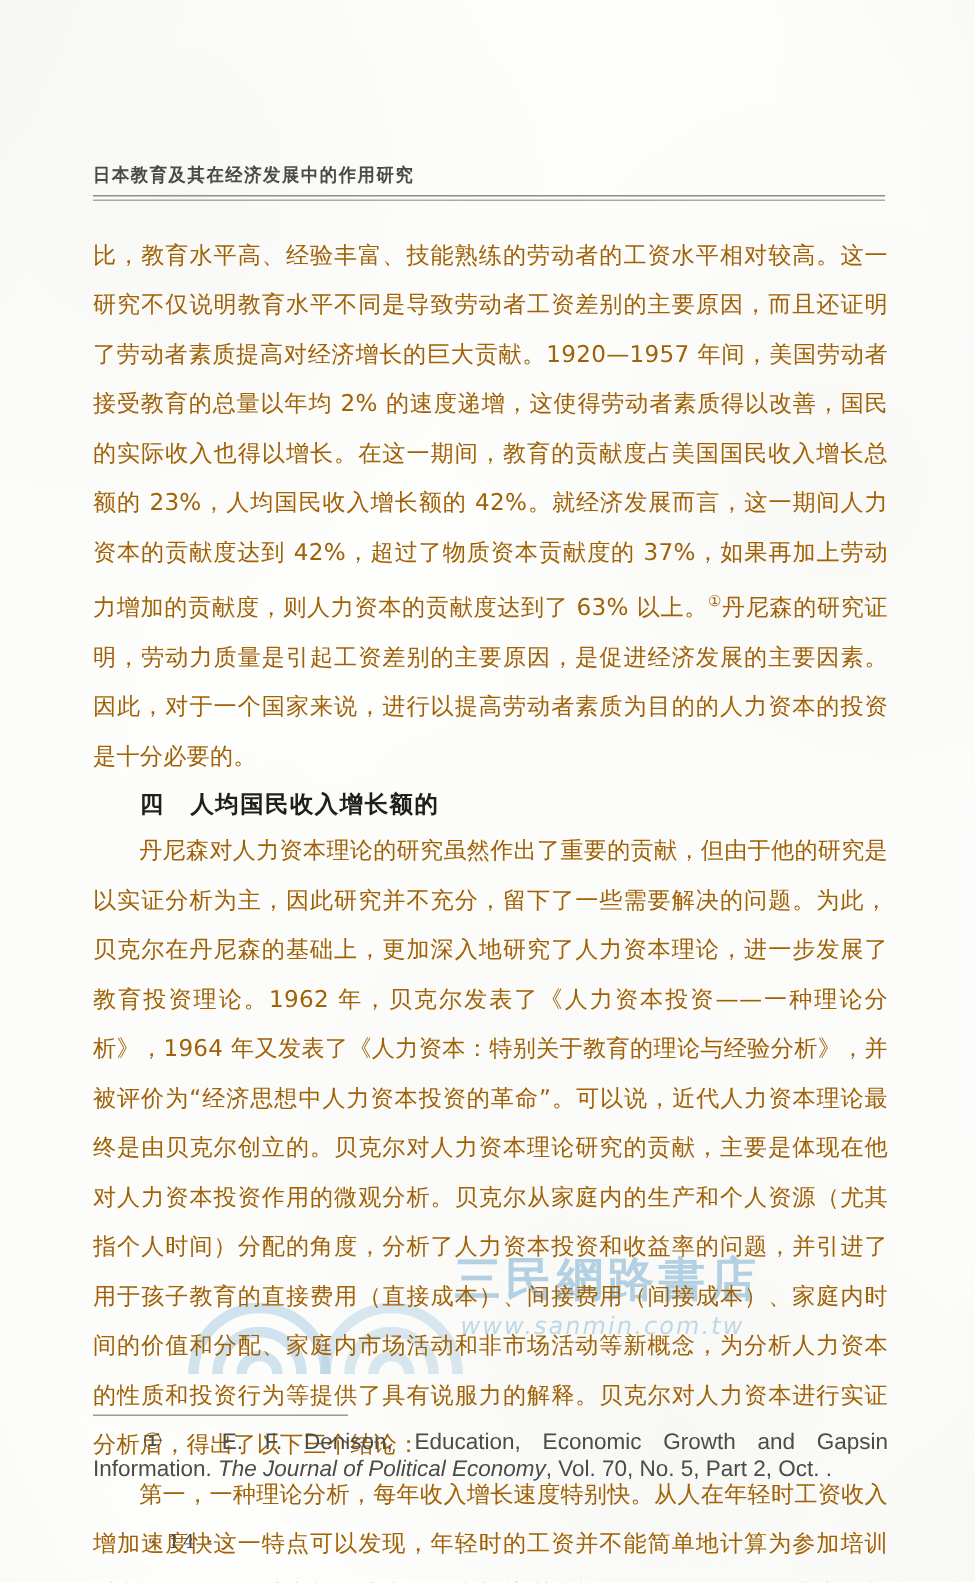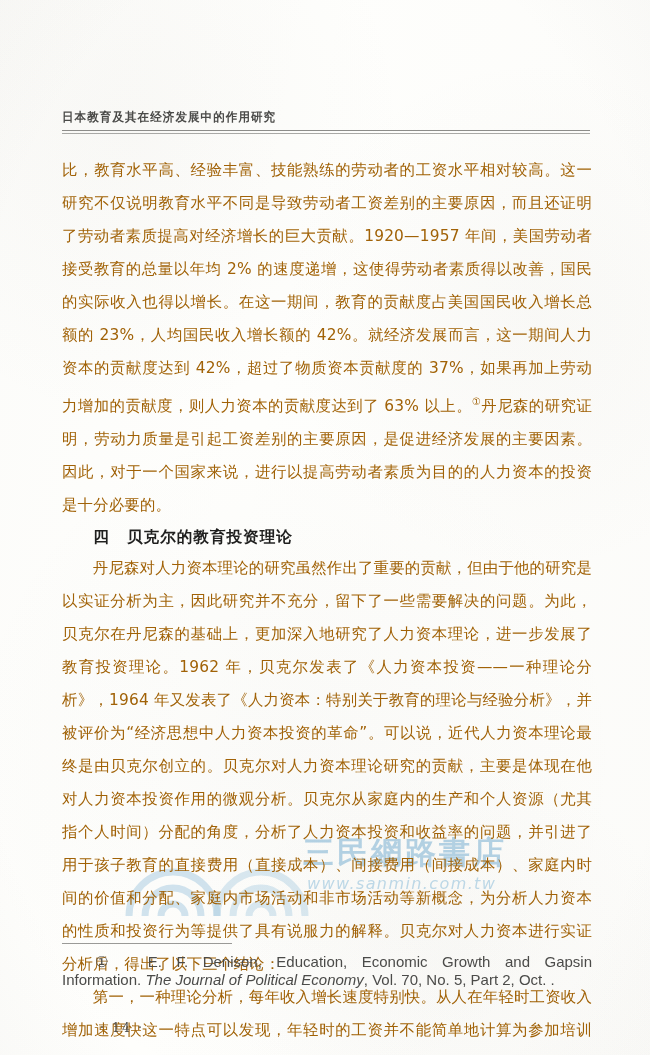--- a/index.html
+++ b/index.html
@@ -218,21 +218,21 @@
 
     <div class="runhead">
       <div class="runhead-text">日本教育及其在经济发展中的作用研究</div>
       <div class="runhead-rule"></div>
     </div>
 
     <div class="body-col">
 
       <p class="para cont"><span>比，教育水平高、经验丰富、技能熟练的劳动者的工资水平相对较高。这一研究不仅说明教育水平不同是导致劳动者工资差别的主要原因，而且还证明了劳动者素质提高对经济增长的巨大贡献。1920—1957 年间，美国劳动者接受教育的总量以年均 2% 的速度递增，这使得劳动者素质得以改善，国民的实际收入也得以增长。在这一期间，教育的贡献度占美国国民收入增长总额的 23%，人均国民收入增长额的 42%。就经济发展而言，这一期间人力资本的贡献度达到 42%，超过了物质资本贡献度的 37%，如果再加上劳动力增加的贡献度，则人力资本的贡献度达到了 63% 以上。</span><sup class="fn">①</sup><span>丹尼森的研究证明，劳动力质量是引起工资差别的主要原因，是促进经济发展的主要因素。因此，对于一个国家来说，进行以提高劳动者素质为目的的人力资本的投资是十分必要的。</span></p>
 
-      <p class="heading"><span class="hnum">四</span><span>贝克尔的教育投资理论</span></p>
+      <p class="heading"><span class="hnum">四</span><span>人均国民收入增长额的</span></p>
 
       <p class="para">丹尼森对人力资本理论的研究虽然作出了重要的贡献，但由于他的研究是以实证分析为主，因此研究并不充分，留下了一些需要解决的问题。为此，贝克尔在丹尼森的基础上，更加深入地研究了人力资本理论，进一步发展了教育投资理论。1962 年，贝克尔发表了《人力资本投资——一种理论分析》，1964 年又发表了《人力资本：特别关于教育的理论与经验分析》，并被评价为“经济思想中人力资本投资的革命”。可以说，近代人力资本理论最终是由贝克尔创立的。贝克尔对人力资本理论研究的贡献，主要是体现在他对人力资本投资作用的微观分析。贝克尔从家庭内的生产和个人资源（尤其指个人时间）分配的角度，分析了人力资本投资和收益率的问题，并引进了用于孩子教育的直接费用（直接成本）、间接费用（间接成本）、家庭内时间的价值和分配、家庭内市场活动和非市场活动等新概念，为分析人力资本的性质和投资行为等提供了具有说服力的解释。贝克尔对人力资本进行实证分析后，得出了以下三个结论：</p>
 
       <p class="para">第一，一种理论分析，每年收入增长速度特别快。从人在年轻时工资收入增加速度快这一特点可以发现，年轻时的工资并不能简单地计算为参加培训后所得到的工资减去机会成本（因参加培训没能得到的工资）。正是由于机会成本，才使得人的人力资本积累不断增加；相反，年龄越</p>
 
     </div>
 
     <div class="footnote-zone">
       <div class="footnote-rule"></div>
       <p class="footnote-text"><span>①</span>&nbsp;&nbsp;<span>E. F. Denison, Education, Economic Growth and Gapsin Information.</span>&nbsp;<span class="it">The Journal of Political Economy</span><span>, Vol. 70, No. 5, Part 2, Oct. .</span></p>

